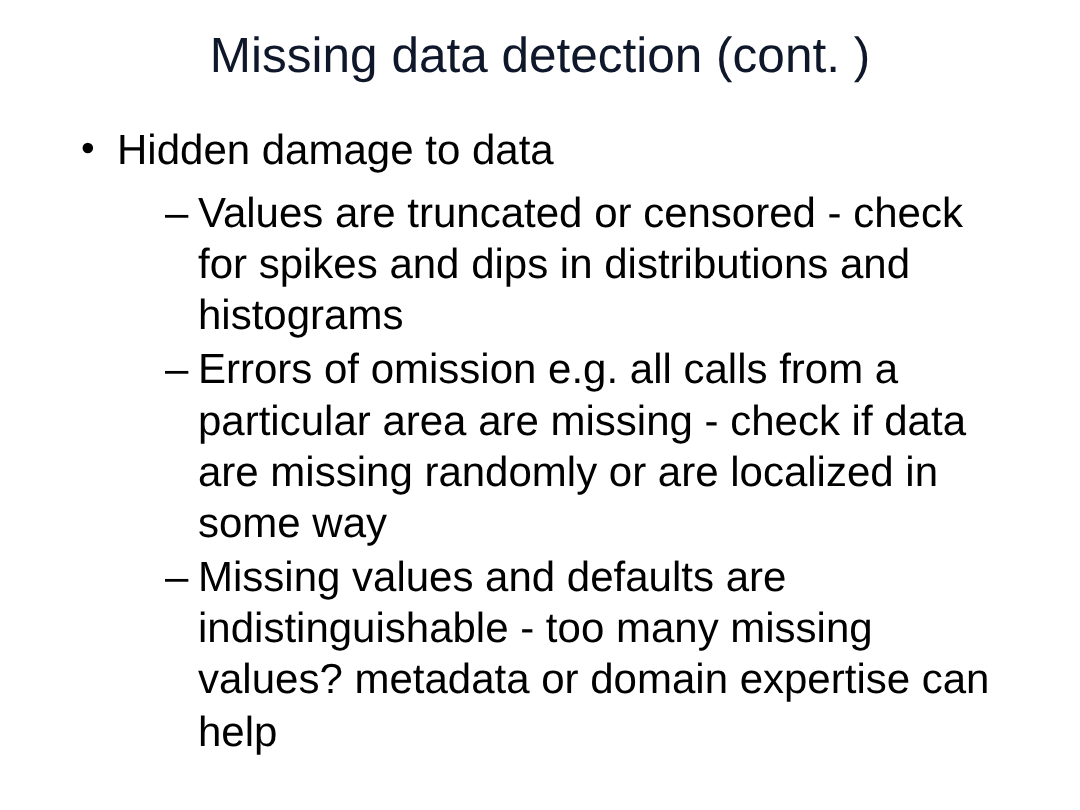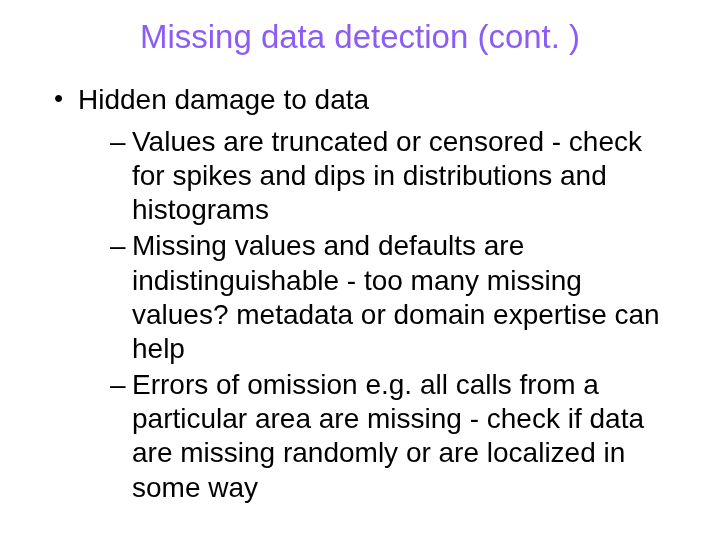--- a/index.html
+++ b/index.html
@@ -9,21 +9,21 @@
       height: 540px;
       background: #ffffff;
       font-family: Arial, Helvetica, sans-serif;
       color: #000000;
       overflow: hidden;
     }
     .slide {
       padding: 18px 50px 20px 50px;
     }
     h1.title {
-      color: #8b5cf6;
+      color: #0f172a;
       font-size: 33px;
       font-weight: normal;
       text-align: center;
       margin: 0 0 26px 0;
       font-family: Arial, sans-serif;
     }
     ul.level1 {
       list-style: none;
       padding: 0;
       margin: 0 0 0 2px;
@@ -64,18 +64,18 @@
 </head>
 <body>
 
 <div class="slide">
   <h1 class="title">Missing data detection (cont. )</h1>
   <ul class="level1">
     <li>
       <span>Hidden damage to data</span>
       <ul class="level2">
         <li><span>Values are truncated or censored - check for spikes and dips in distributions and histograms</span></li>
+        <li><span>Errors of omission e.g. all calls from a particular area are missing - check if data are missing randomly or are localized in some way</span></li>
         <li><span>Missing values and defaults are indistinguishable - too many missing values? metadata or domain expertise can help</span></li>
-        <li><span>Errors of omission e.g. all calls from a particular area are missing - check if data are missing randomly or are localized in some way</span></li>
       </ul>
     </li>
   </ul>
 </div>
 
 </body></html>

